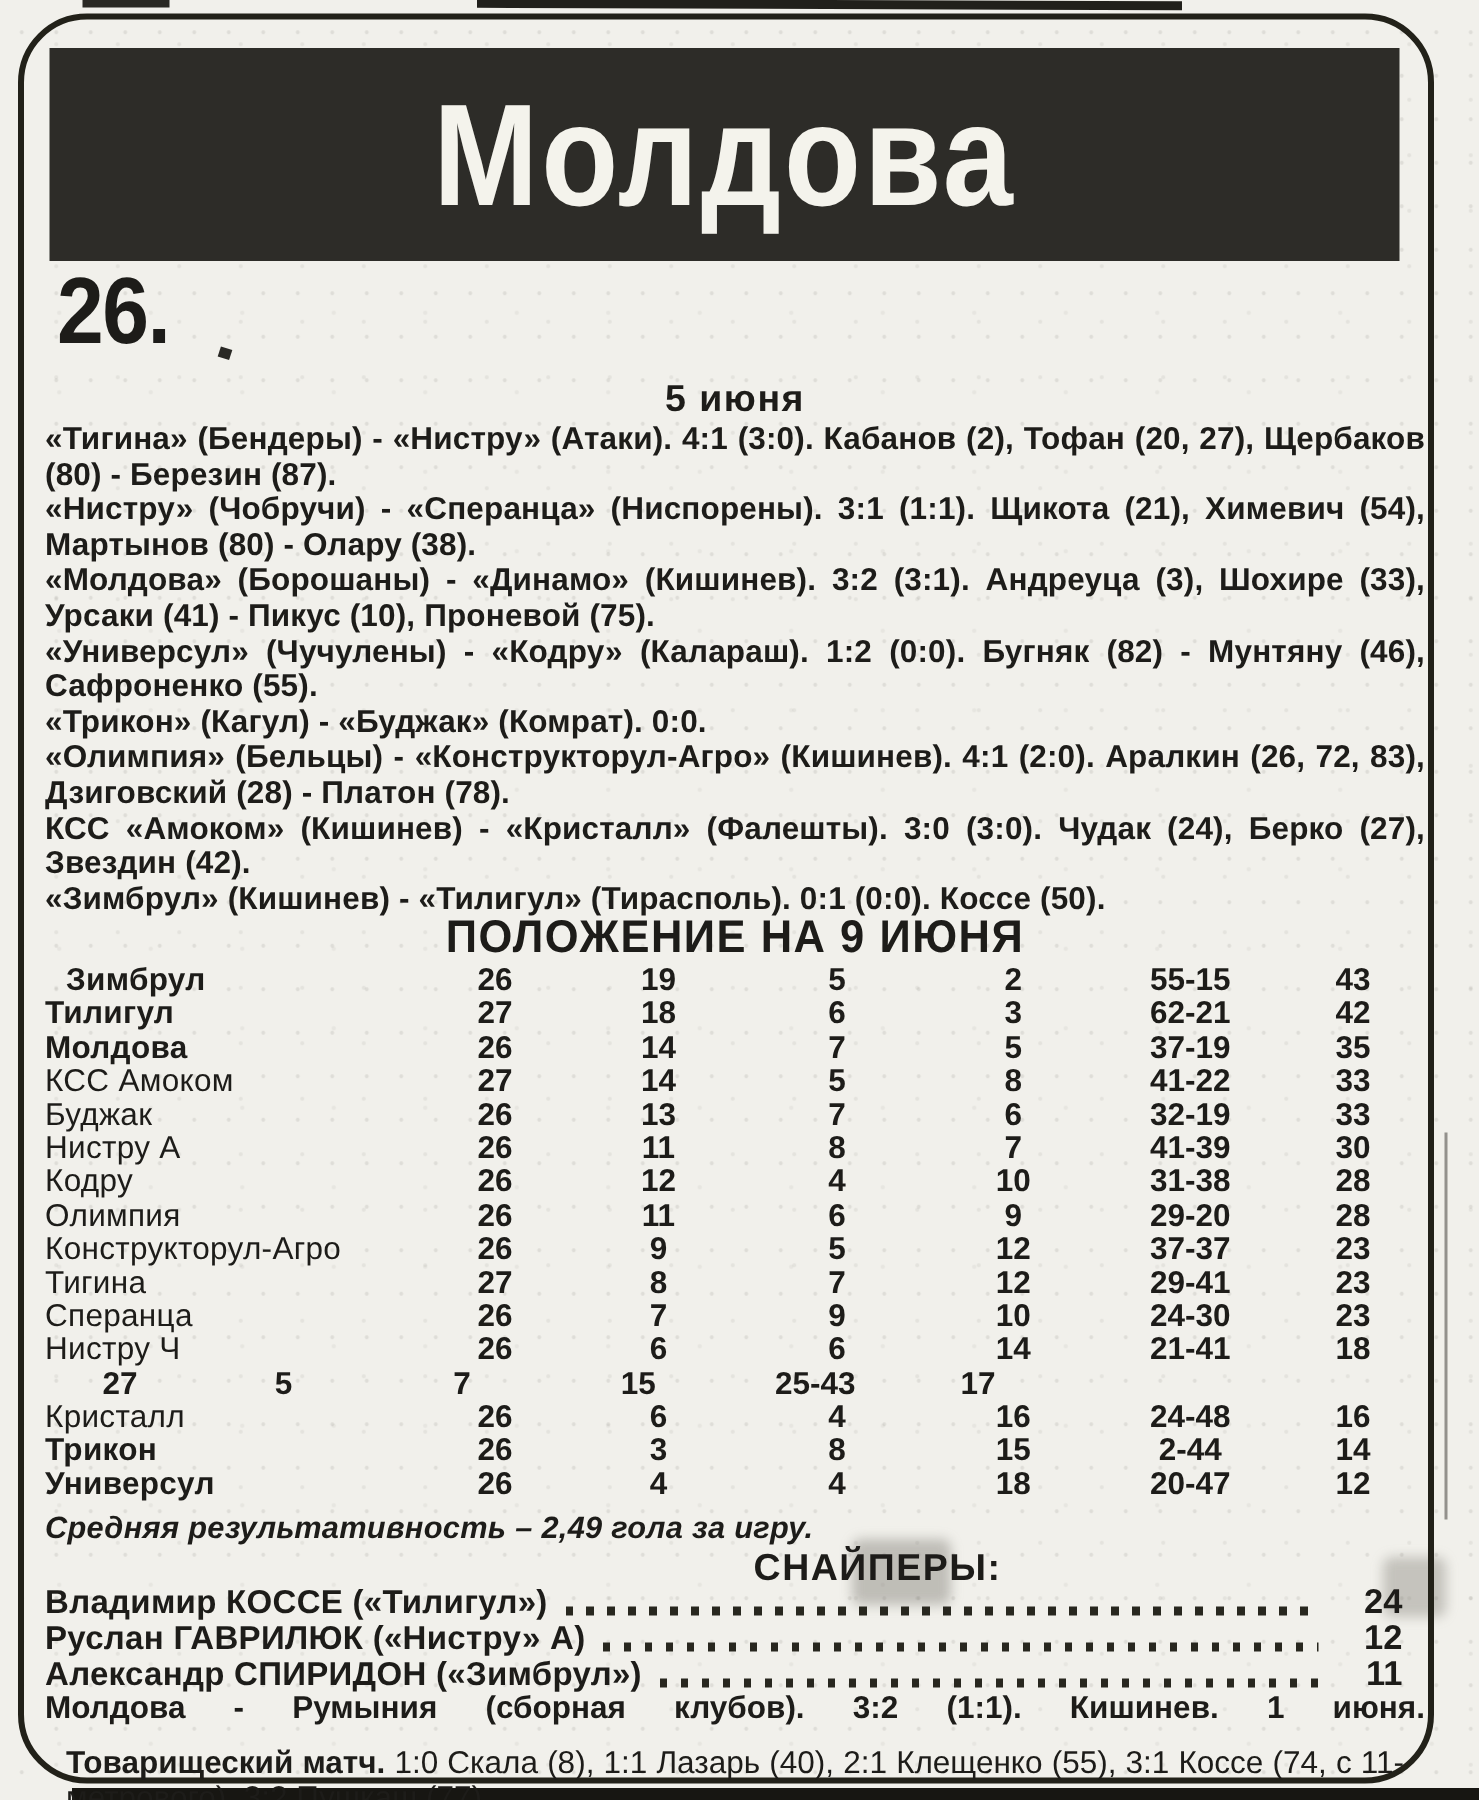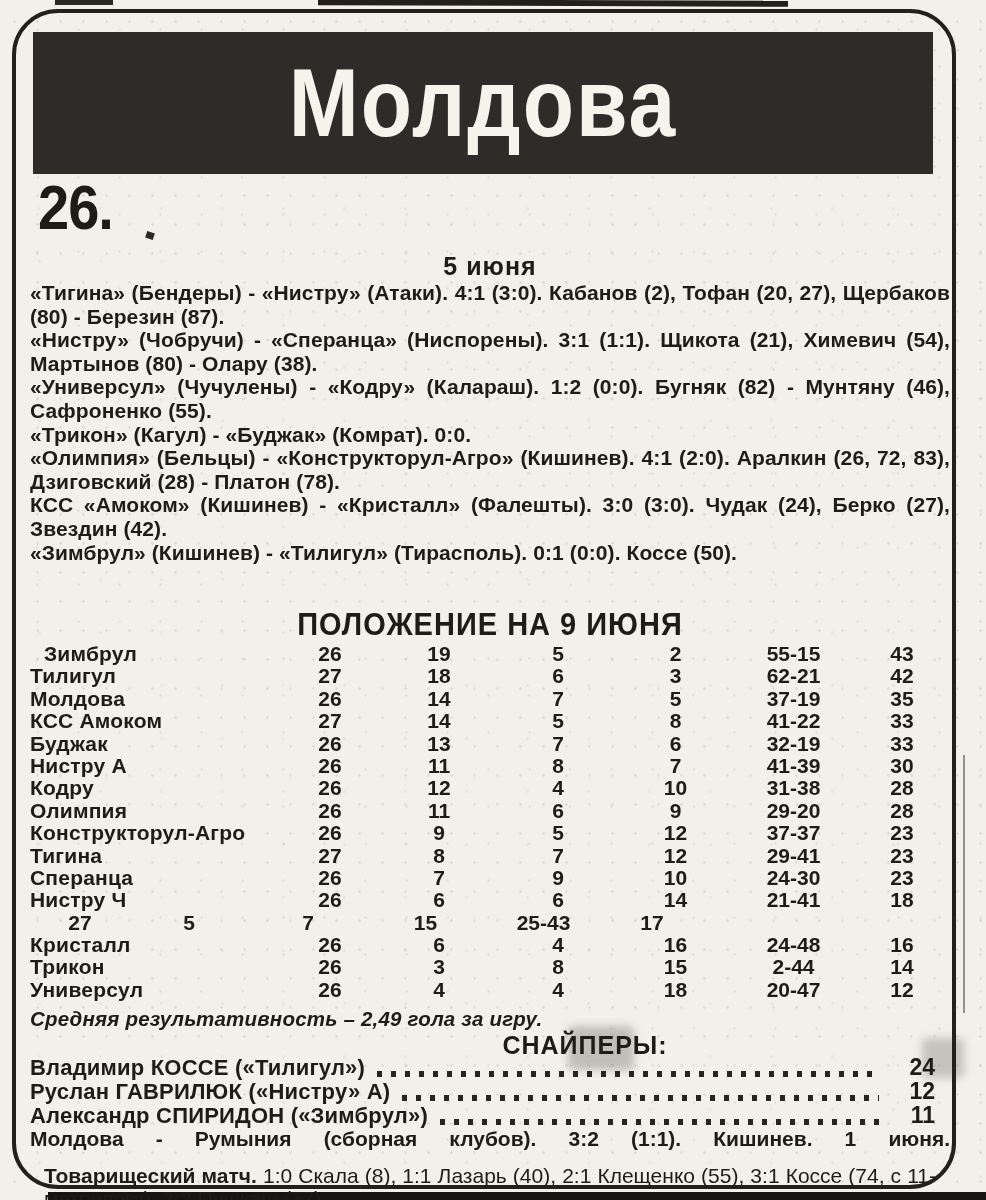--- a/index.html
+++ b/index.html
@@ -37,21 +37,21 @@
   
   .content{position:absolute;left:30px;width:920px;}
   .date-heading{top:252px;text-align:center;font-size:25px;font-weight:700;letter-spacing:1px;}
   .results{top:281px;font-size:21px;font-weight:700;line-height:23.6px;letter-spacing:.1px;}
   .results p{margin:0;text-align:justify;}
   .standings-title{top:609px;text-align:center;font-size:29px;font-weight:700;letter-spacing:1px;transform:scaleY(1.05);}
   
   .standings{top:643px;}
   .st-row{display:flex;height:22.4px;line-height:22.4px;font-size:21px;}
   .st-row .c{display:block;text-align:center;font-weight:700;white-space:nowrap;}
-  .st-row .team{width:250px;text-align:left;font-weight:700;letter-spacing:.2px;}
+  .st-row .team{width:250px;text-align:left;font-weight:400;letter-spacing:.2px;}
   .st-row.row-bold .team{font-weight:700;}
   .st-row.row-indent .team{padding-left:14px;box-sizing:border-box;}
   .st-row .games{width:100px;}
   .st-row .wins{width:118px;}
   .st-row .draws{width:120px;}
   .st-row .losses{width:115px;}
   .st-row .goals{width:121px;}
   .st-row .points{width:96px;}
   .avg-note{top:1007px;font-size:20.5px;font-weight:700;font-style:italic;letter-spacing:.2px;}
   
@@ -97,20 +97,21 @@
 <div class="issue-speck"></div>
 
 <div class="content date-heading">5 июня</div>
 
 <div class="content results">
 
     <p class="row-bold">«Тигина» (Бендеры) - «Нистру» (Атаки). 4:1 (3:0). Кабанов (2), Тофан (20, 27), Щербаков (80) - Березин (87).</p>
 
     <p class="row-bold">«Нистру» (Чобручи) - «Сперанца» (Ниспорены). 3:1 (1:1). Щикота (21), Химевич (54), Мартынов (80) - Олару (38).</p>
 
+    <p class="row-bold">«Молдова» (Борошаны) - «Динамо» (Кишинев). 3:2 (3:1). Андреуца (3), Шохире (33), Урсаки (41) - Пикус (10), Проневой (75).</p>
 
     <p class="row-bold">«Универсул» (Чучулены) - «Кодру» (Калараш). 1:2 (0:0). Бугняк (82) - Мунтяну (46), Сафроненко (55).</p>
 
     <p class="row-bold">«Трикон» (Кагул) - «Буджак» (Комрат). 0:0.</p>
 
     <p class="row-bold">«Олимпия» (Бельцы) - «Конструкторул-Агро» (Кишинев). 4:1 (2:0). Аралкин (26, 72, 83), Дзиговский (28) - Платон (78).</p>
 
     <p class="row-bold">КСС «Амоком» (Кишинев) - «Кристалл» (Фалешты). 3:0 (3:0). Чудак (24), Берко (27), Звездин (42).</p>
 
     <p class="row-bold">«Зимбрул» (Кишинев) - «Тилигул» (Тирасполь). 0:1 (0:0). Коссе (50).</p>

